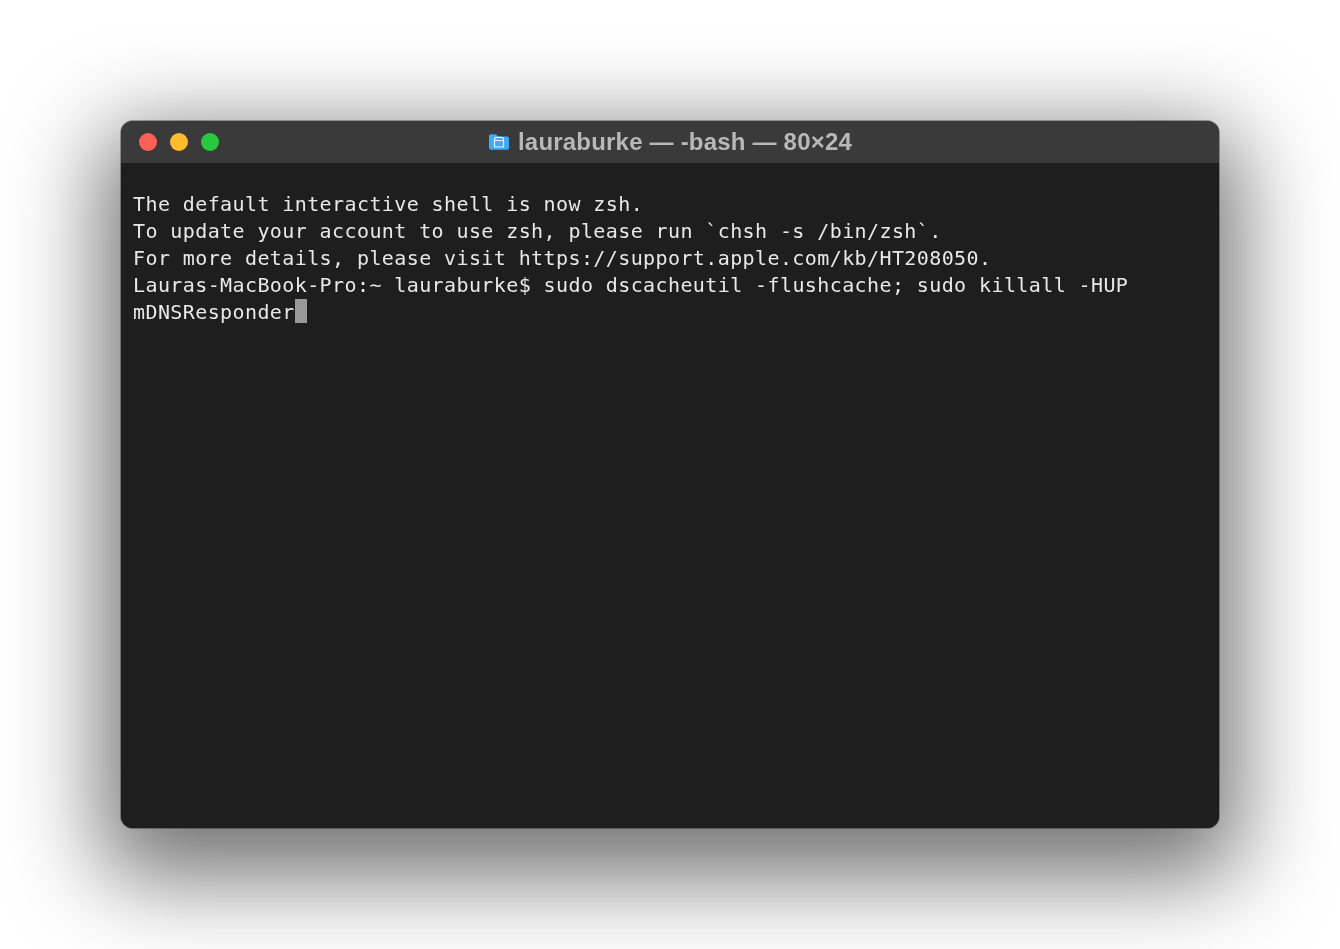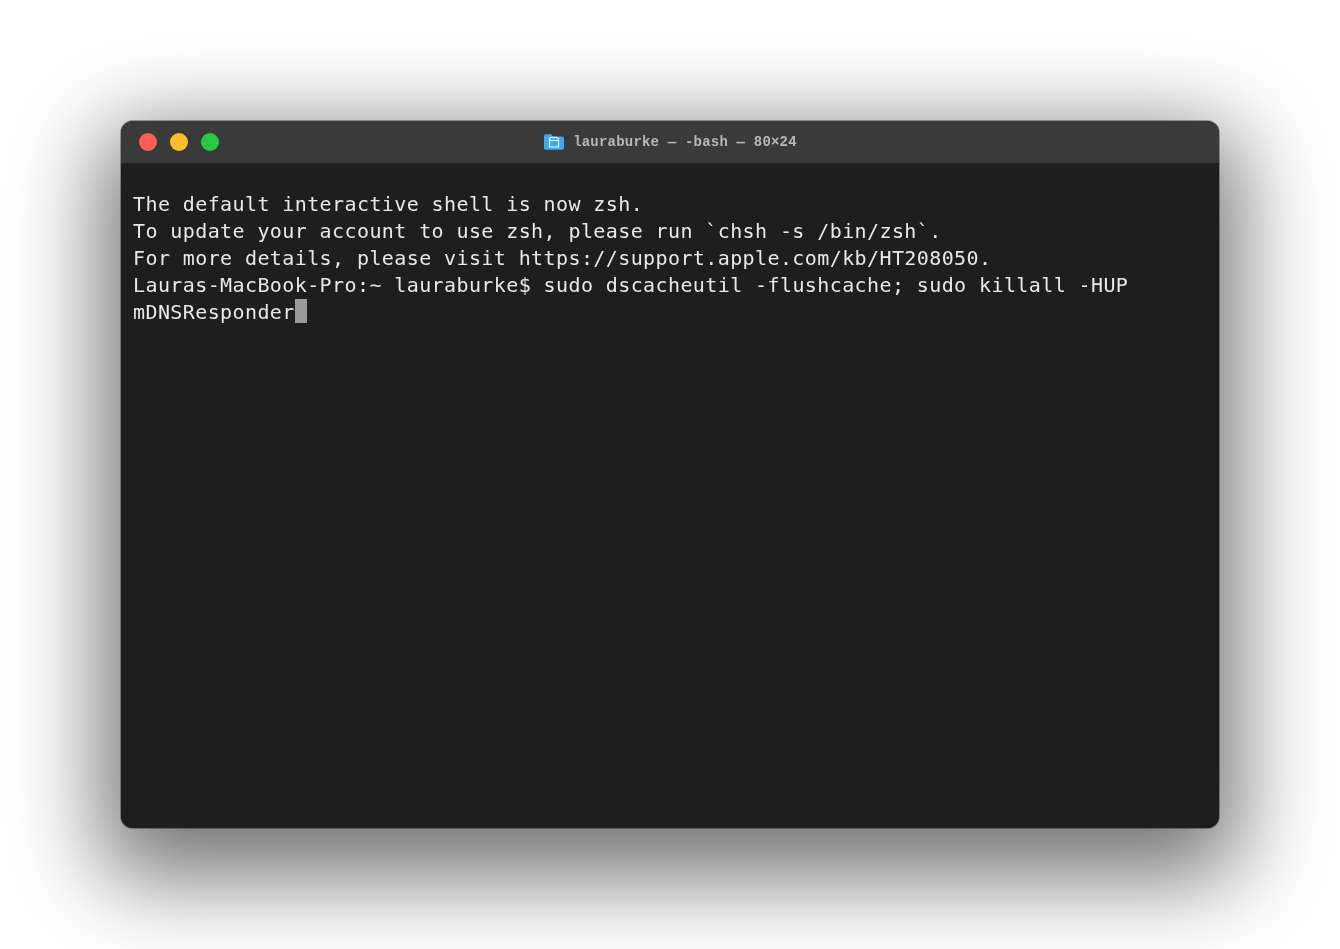--- a/index.html
+++ b/index.html
@@ -58,22 +58,22 @@
       gap: 8px;
       pointer-events: none;
     }
     .folder-icon {
       width: 22px;
       height: 18px;
       display: inline-block;
     }
     .window-title {
       color: #b8b8b8;
-      font-family: Liberation Mono, monospace;
-      font-size: 14px;
+      font-family: Liberation Sans, sans-serif;
+      font-size: 24px;
       font-weight: 600;
       letter-spacing: 0.2px;
     }
     .terminal-body {
       flex: 1;
       background: #1e1e1e;
       padding: 28px 12px 12px 12px;
       color: #e8e8e8;
       font-size: 20px;
       line-height: 1.35;

